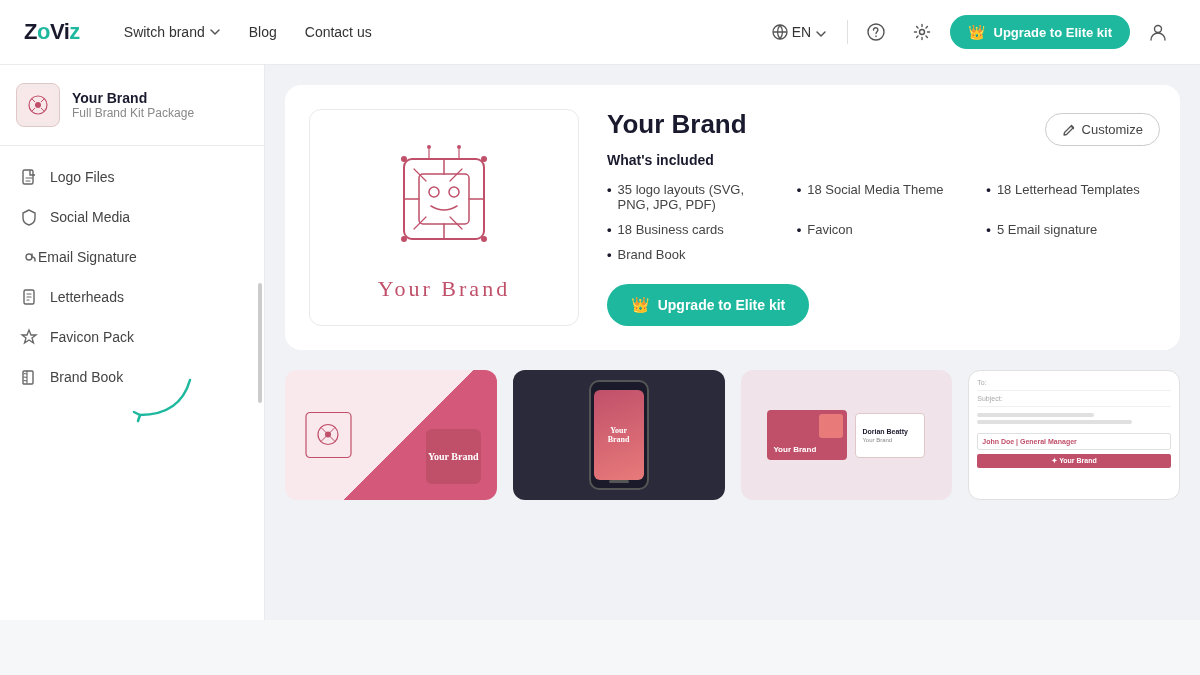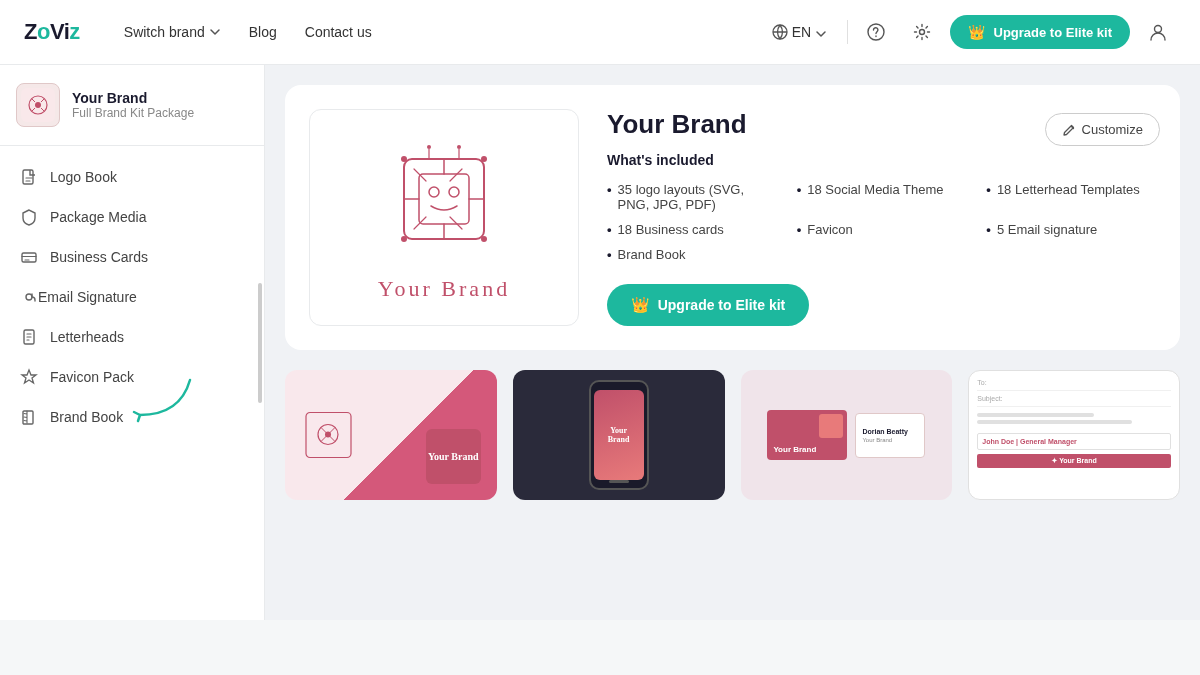--- a/index.html
+++ b/index.html
@@ -85,37 +85,30 @@
 
     <nav style="padding:12px 8px;">
 
 
       <div style="display:flex;align-items:center;gap:12px;padding:10px 12px;border-radius:8px;cursor:pointer;font-size:14px;color:#444;margin-bottom:2px;">
         <svg width="18" height="18" viewBox="0 0 18 18" fill="none">
             <rect x="3" y="2" width="10" height="14" rx="1.5" stroke="#666" stroke-width="1.4"></rect>
             <path d="M10 2v5h5" stroke="#666" stroke-width="1.4"></path>
             <path d="M6 10h6M6 13h4" stroke="#666" stroke-width="1.2" stroke-linecap="round"></path>
           </svg>
-        <span>Logo Book</span>
+        <span>Logo Files</span>
       </div>
 
       <div style="display:flex;align-items:center;gap:12px;padding:10px 12px;border-radius:8px;cursor:pointer;font-size:14px;color:#444;margin-bottom:2px;">
         <svg width="18" height="18" viewBox="0 0 18 18" fill="none">
             <path d="M9 2L3 5v5c0 3.5 2.5 6 6 7 3.5-1 6-3.5 6-7V5L9 2z" stroke="#666" stroke-width="1.4"></path>
           </svg>
-        <span>Package Media</span>
-      </div>
-
-      <div style="display:flex;align-items:center;gap:12px;padding:10px 12px;border-radius:8px;cursor:pointer;font-size:14px;color:#444;margin-bottom:2px;">
-        <svg width="18" height="18" viewBox="0 0 18 18" fill="none">
-            <rect x="2" y="5" width="14" height="9" rx="1.5" stroke="#666" stroke-width="1.4"></rect>
-            <path d="M2 8.5h14M5 12h4" stroke="#666" stroke-width="1.2" stroke-linecap="round"></path>
-          </svg>
-        <span>Business Cards</span>
-      </div>
+        <span>Social Media</span>
+      </div>
+
 
       <div style="display:flex;align-items:center;padding:10px 12px;border-radius:8px;cursor:pointer;font-size:14px;color:#444;margin-bottom:2px;">
         <svg width="18" height="18" viewBox="0 0 18 18" fill="none">
             <circle cx="9" cy="9" r="3" stroke="#666" stroke-width="1.4"></circle>
             <path d="M12 9a3 3 0 0 1 3 3v1M12 9V6" stroke="#666" stroke-width="1.4" stroke-linecap="round"></path>
           </svg>
         <span>Email Signature</span>
       </div>
 
       <div style="display:flex;align-items:center;gap:12px;padding:10px 12px;border-radius:8px;cursor:pointer;font-size:14px;color:#444;margin-bottom:2px;">

